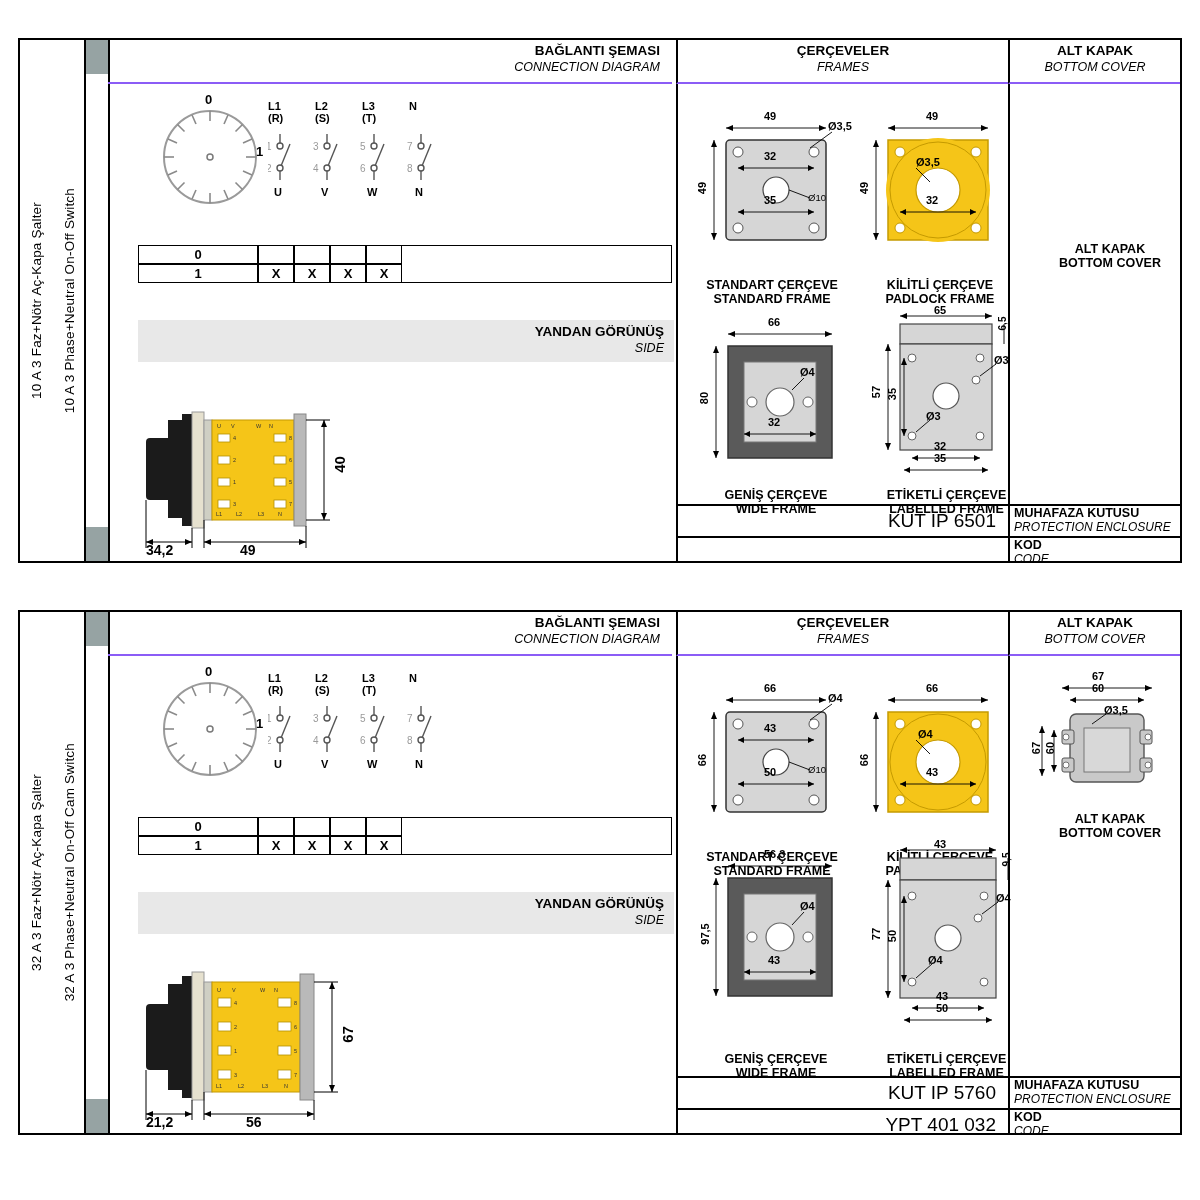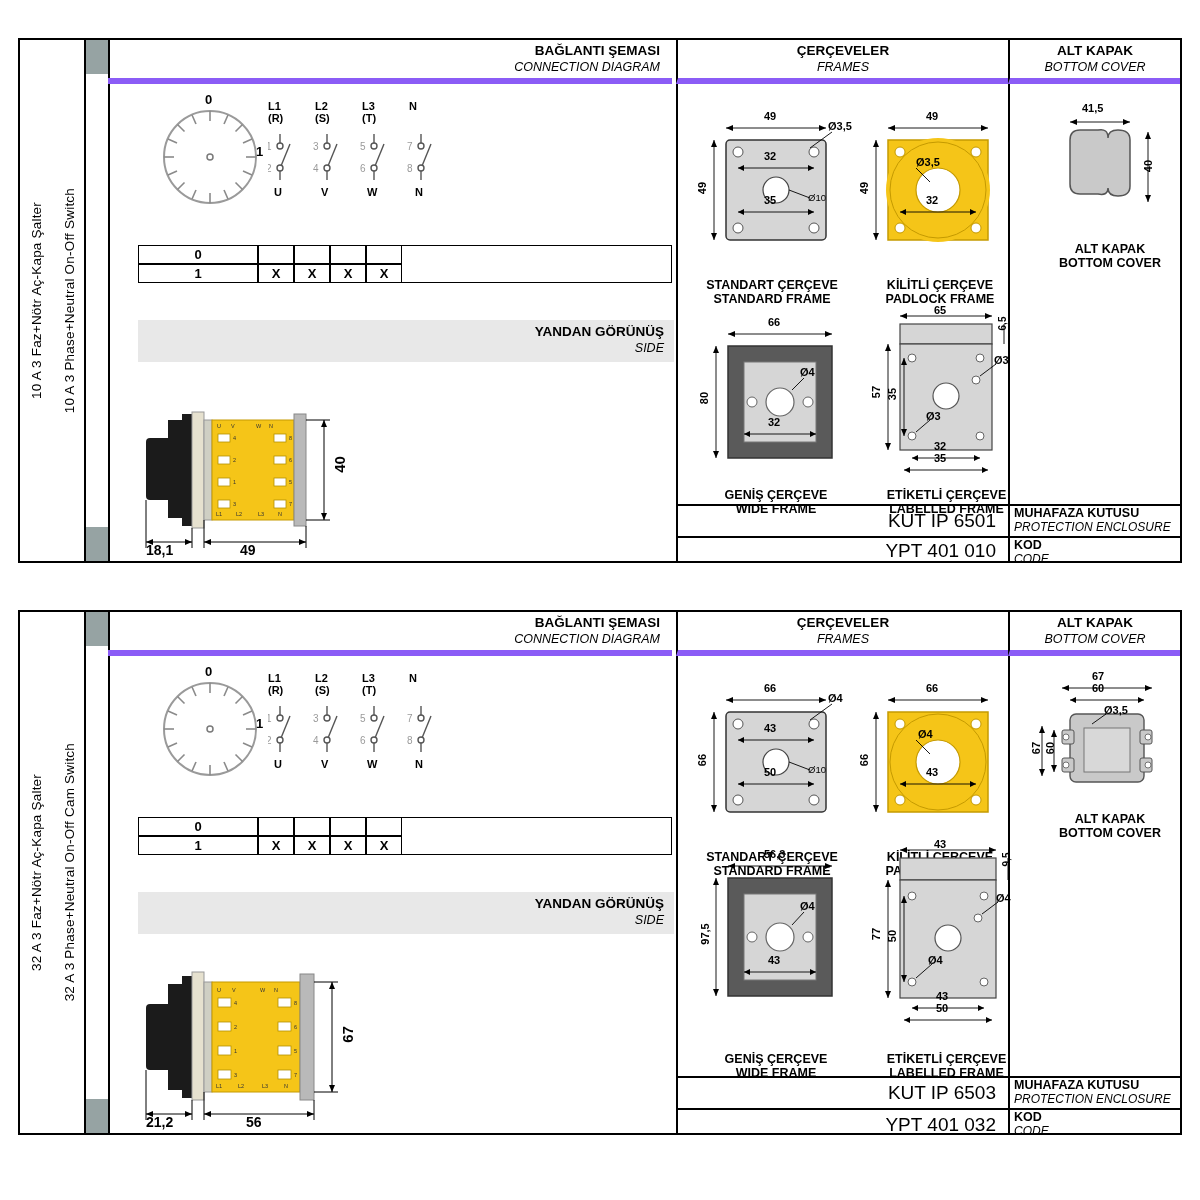--- a/index.html
+++ b/index.html
@@ -13,21 +13,21 @@
   
   .vcol{position:absolute;left:0;top:0;width:66px;height:100%;border-right:2px solid #000;box-sizing:border-box;}
   .vtxt{position:absolute;left:0;top:0;width:100%;height:100%;display:flex;align-items:center;justify-content:center;}
   .vtxt span{writing-mode:vertical-rl;transform:rotate(180deg);font-size:13.5px;letter-spacing:.2px;white-space:nowrap;}
   .vbar{position:absolute;left:66px;width:22px;background:#96a3a3;}
   .vbar.t{top:0;height:34px;border-right:2px solid #000;}
   .vbar.b{bottom:0;height:34px;border-right:2px solid #000;}
   .vbar.mid{top:34px;bottom:34px;height:auto;background:#fff;border-right:2px solid #000;}
 
   
-  .hdr{position:absolute;top:0;height:44px;border-bottom:6px solid #8b5cf6;box-sizing:border-box;}
+  .hdr{position:absolute;top:0;height:44px;border-bottom:2px solid #8b5cf6;box-sizing:border-box;}
   .hdr .tr{font-weight:bold;font-size:13.5px;text-align:right;line-height:1;}
   .hdr .en{font-style:italic;font-size:12.5px;text-align:right;line-height:1;margin-top:3px;}
   .hdr.center .tr,.hdr.center .en{text-align:center;}
 
   .boxtxt{font-size:12.5px;line-height:1.15;text-align:center;}
   .boxtxt .b{font-weight:bold;}
 
   .lbl{position:absolute;font-size:11px;}
   .lbl.b{font-weight:bold;}
   .small{font-size:9.5px;}
@@ -239,21 +239,21 @@
           <line x1="8" y1="110" x2="8" y2="158"></line>
           <line x1="54" y1="138" x2="54" y2="158"></line>
           <line x1="66" y1="152" x2="168" y2="152"></line>
           <path d="M66,152 l7,-3 l0,6 z" fill="#000" stroke="none"></path>
           <path d="M168,152 l-7,-3 l0,6 z" fill="#000" stroke="none"></path>
           <line x1="66" y1="130" x2="66" y2="158"></line>
           <line x1="168" y1="136" x2="168" y2="158"></line>
         </g>
       </svg>
       <div class="lbl b" style="left:193px;top:66px;transform:rotate(-90deg);font-size:15px;">40</div>
-      <div class="lbl b" style="left:8px;top:152px;font-size:14px;">18,1</div>
+      <div class="lbl b" style="left:8px;top:152px;font-size:14px;">34,2</div>
       <div class="lbl b" style="left:102px;top:152px;font-size:14px;">49</div>
     </div>
 
     <div style="position:absolute;left:672px;top:58px;">
       <svg width="160" height="175" viewBox="0 0 160 175">
         <rect x="34" y="42" width="100" height="100" rx="4" fill="#d6d6d6" stroke="#333" stroke-width="1.5"></rect>
         <g fill="#fff" stroke="#555" stroke-width="1">
           <circle cx="46" cy="54" r="5"></circle>
             <circle cx="122" cy="54" r="5"></circle>
           <circle cx="46" cy="130" r="5"></circle>
@@ -396,53 +396,35 @@
       <div class="lbl b" style="left:130px;top:48px;">Ø3</div>
       <div class="lbl b" style="left:62px;top:104px;">Ø3</div>
       <div class="lbl b" style="left:70px;top:134px;">32</div>
       <div class="lbl b" style="left:70px;top:146px;">35</div>
     </div>
     <div class="boxtxt" style="position:absolute;left:844px;top:448px;width:165px;">
       <div class="b">ETİKETLİ ÇERÇEVE</div>
       <div class="b">LABELLED FRAME</div>
     </div>
 
-    <div style="position:absolute;left:1010px;top:60px;">
-      <svg width="150" height="140" viewBox="0 0 150 140">
-        <path d="M40,40 q0,-10 10,-10 q10,0 10,0 q8,0 8,0 q10,-2 10,8 l0,0 q0,-8 10,-8 q12,0 12,10 l0,46 q0,10 -12,10 q-10,0 -10,-8 q0,8 -10,6 q-8,0 -8,0 q0,0 -10,0 q-10,0 -10,-10 z" fill="#c9c9c9" stroke="#555" stroke-width="1.5"></path>
-        <g stroke="#000" stroke-width="0.9">
-          <line x1="40" y1="22" x2="100" y2="22"></line>
-          <path d="M40,22 l7,-3 l0,6 z" fill="#000" stroke="none"></path>
-          <path d="M100,22 l-7,-3 l0,6 z" fill="#000" stroke="none"></path>
-          <line x1="118" y1="32" x2="118" y2="102"></line>
-          <path d="M118,32 l-3,7 l6,0 z" fill="#000" stroke="none"></path>
-          <path d="M118,102 l-3,-7 l6,0 z" fill="#000" stroke="none"></path>
-        </g>
-      </svg>
-      <div class="lbl b" style="left:52px;top:2px;">41,5</div>
-      <div class="lbl b" style="left:112px;top:60px;transform:rotate(-90deg);">40</div>
-    </div>
     <div class="boxtxt" style="position:absolute;left:1000px;top:202px;width:180px;">
       <div class="b">ALT KAPAK</div>
       <div class="b">BOTTOM COVER</div>
     </div>
 
     <div class="hline" style="left:656px;right:0;top:464px;"></div>
     <div class="hline" style="left:656px;right:0;top:496px;"></div>
     <div class="vline" style="left:988px;top:464px;bottom:0;"></div>
 
     <div class="footrow" style="left:656px;top:466px;width:330px;height:30px;display:flex;align-items:center;justify-content:flex-end;">
       <div class="big">KUT IP 6501</div>
     </div>
     <div class="footrow" style="left:994px;top:466px;right:4px;height:30px;">
       <div class="tr">MUHAFAZA KUTUSU</div>
       <div class="en">PROTECTION ENCLOSURE</div>
-    </div>
-    <div class="footrow" style="left:656px;top:498px;width:330px;height:26px;display:flex;align-items:center;justify-content:flex-end;">
-      <div class="big">YPT 401 010</div>
     </div>
     <div class="footrow" style="left:994px;top:498px;right:4px;height:26px;">
       <div class="tr">KOD</div>
       <div class="en">CODE</div>
     </div>
   </div>
 
   <div class="panel p2">
 
     <div class="vcol">
@@ -829,21 +811,21 @@
     <div class="boxtxt" style="position:absolute;left:1000px;top:200px;width:180px;">
       <div class="b">ALT KAPAK</div>
       <div class="b">BOTTOM COVER</div>
     </div>
 
     <div class="hline" style="left:656px;right:0;top:464px;"></div>
     <div class="hline" style="left:656px;right:0;top:496px;"></div>
     <div class="vline" style="left:988px;top:464px;bottom:0;"></div>
 
     <div class="footrow" style="left:656px;top:466px;width:330px;height:30px;display:flex;align-items:center;justify-content:flex-end;">
-      <div class="big">KUT IP 6503</div>
+      <div class="big">KUT IP 5760</div>
     </div>
     <div class="footrow" style="left:994px;top:466px;right:4px;height:30px;">
       <div class="tr">MUHAFAZA KUTUSU</div>
       <div class="en">PROTECTION ENCLOSURE</div>
     </div>
     <div class="footrow" style="left:656px;top:498px;width:330px;height:26px;display:flex;align-items:flex-end;justify-content:flex-end;">
       <div class="big">YPT 401 032</div>
     </div>
     <div class="footrow" style="left:994px;top:498px;right:4px;height:26px;">
       <div class="tr">KOD</div>

